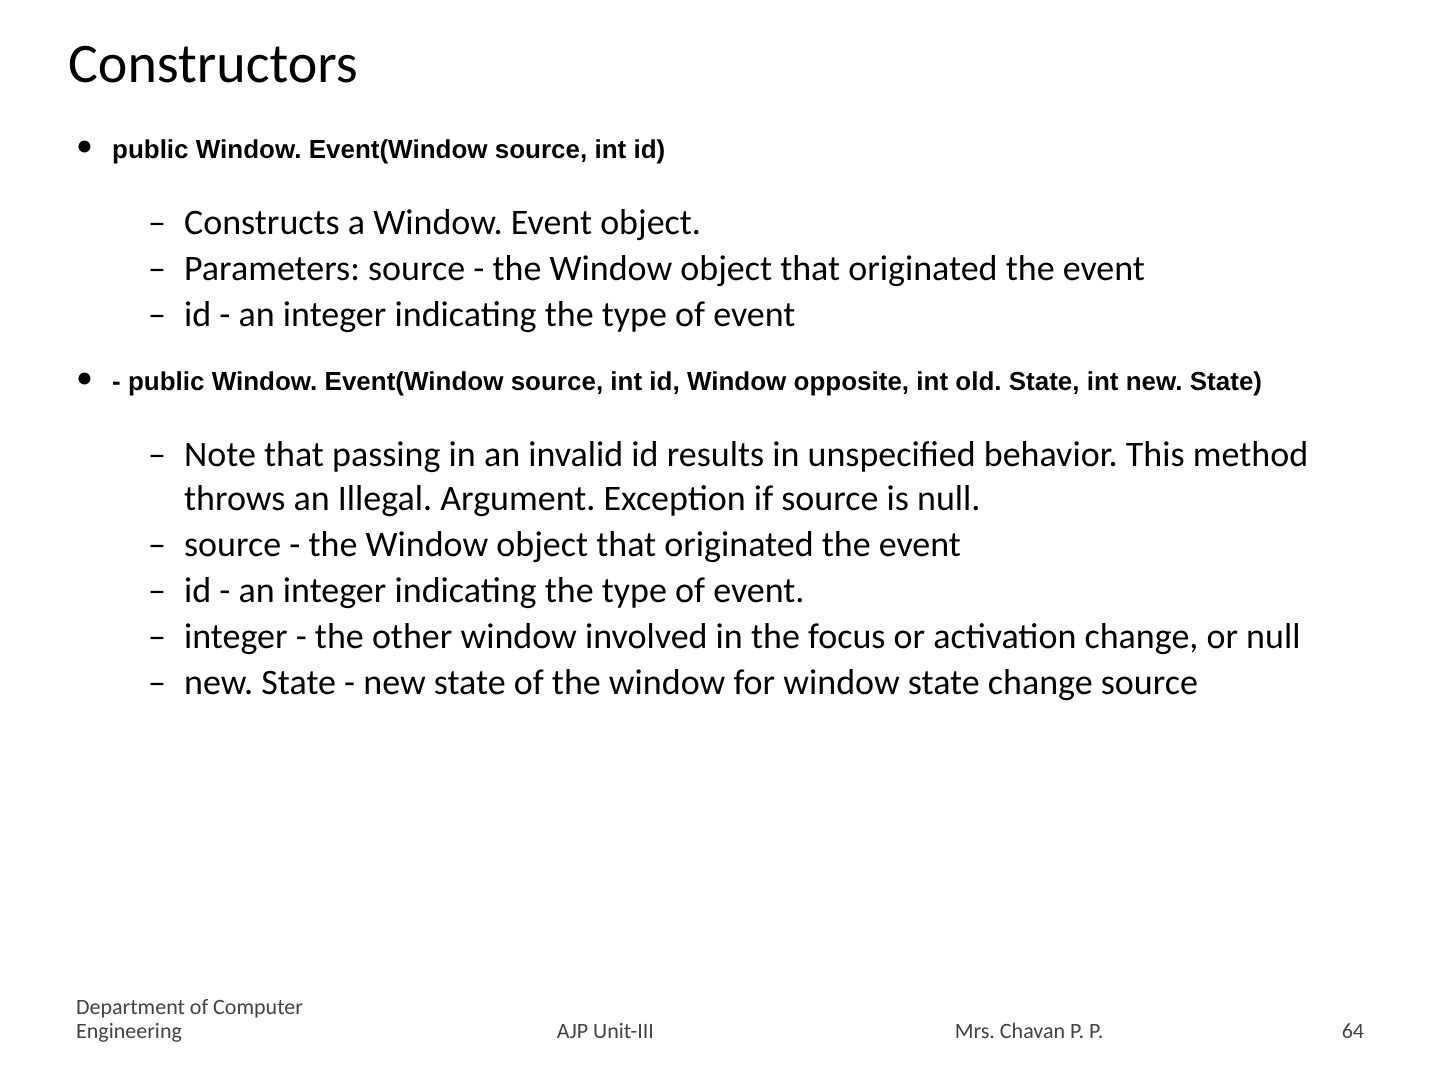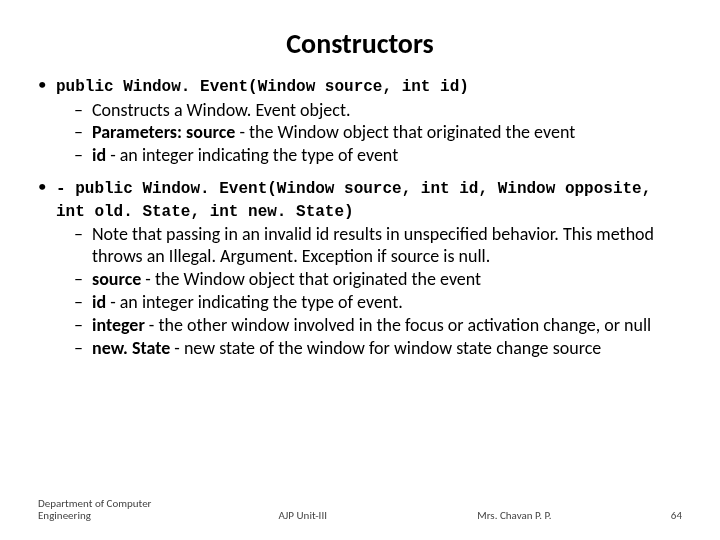--- a/index.html
+++ b/index.html
@@ -1,27 +1,27 @@
 <!DOCTYPE html>
 <html><head>
 <meta charset="utf-8">
 <style>
   * { margin: 0; padding: 0; box-sizing: border-box; }
   html, body { width: 720px; height: 540px; background: #fff; font-family: Calibri, Arial, sans-serif; color: #000; }
   .slide { width: 720px; height: 540px; position: relative; padding: 14px 34px 0 34px; }
-  .title { font-size: 28px; font-weight: 700; text-align: center; margin-bottom: 14px; margin-top: 12px; }
+  .title { font-size: 28px; font-weight: 400; text-align: left; margin-bottom: 14px; }
   .body { font-size: 18px; line-height: 1.22; }
   ul.level1 { list-style: none; padding-left: 0; }
   ul.level1 > li { position: relative; padding-left: 22px; margin-bottom: 4px; }
   ul.level1 > li::before { content: "•"; position: absolute; left: 4px; top: 0; font-size: 17px; }
-  ul.level1 > li > .sig { font-weight: 700; font-size: 16px; font-family: Liberation Mono, monospace; }
-  ul.level2 { list-style: none; padding-left: 18px; margin-top: 2px; margin-bottom: 10px; }
+  ul.level1 > li > .sig { font-weight: 700; font-size: 13px; font-family: Liberation Sans, sans-serif; }
+  ul.level2 { list-style: none; padding-left: 18px; margin-top: 16px; margin-bottom: 10px; }
   ul.level2 > li { position: relative; padding-left: 18px; margin-bottom: 1px; }
   ul.level2 > li::before { content: "–"; position: absolute; left: 0; top: 0; }
-  .b { font-weight: 700; }
+  .b { font-weight: 400; }
   .footer { position: absolute; bottom: 18px; left: 0; right: 0; padding: 0 38px; display: flex; align-items: flex-end; justify-content: space-between; font-size: 11px; color: #444; }
   .footer .dept { width: 150px; line-height: 1.1; margin-top: 36px; }
   .footer .unit { flex: 0 0 auto; }
   .footer .author { flex: 0 0 auto; margin-left: 60px; }
   .footer .page { width: 40px; text-align: right; margin-top: 32px; }
 </style>
 </head>
 <body>
 
 <div class="slide">

